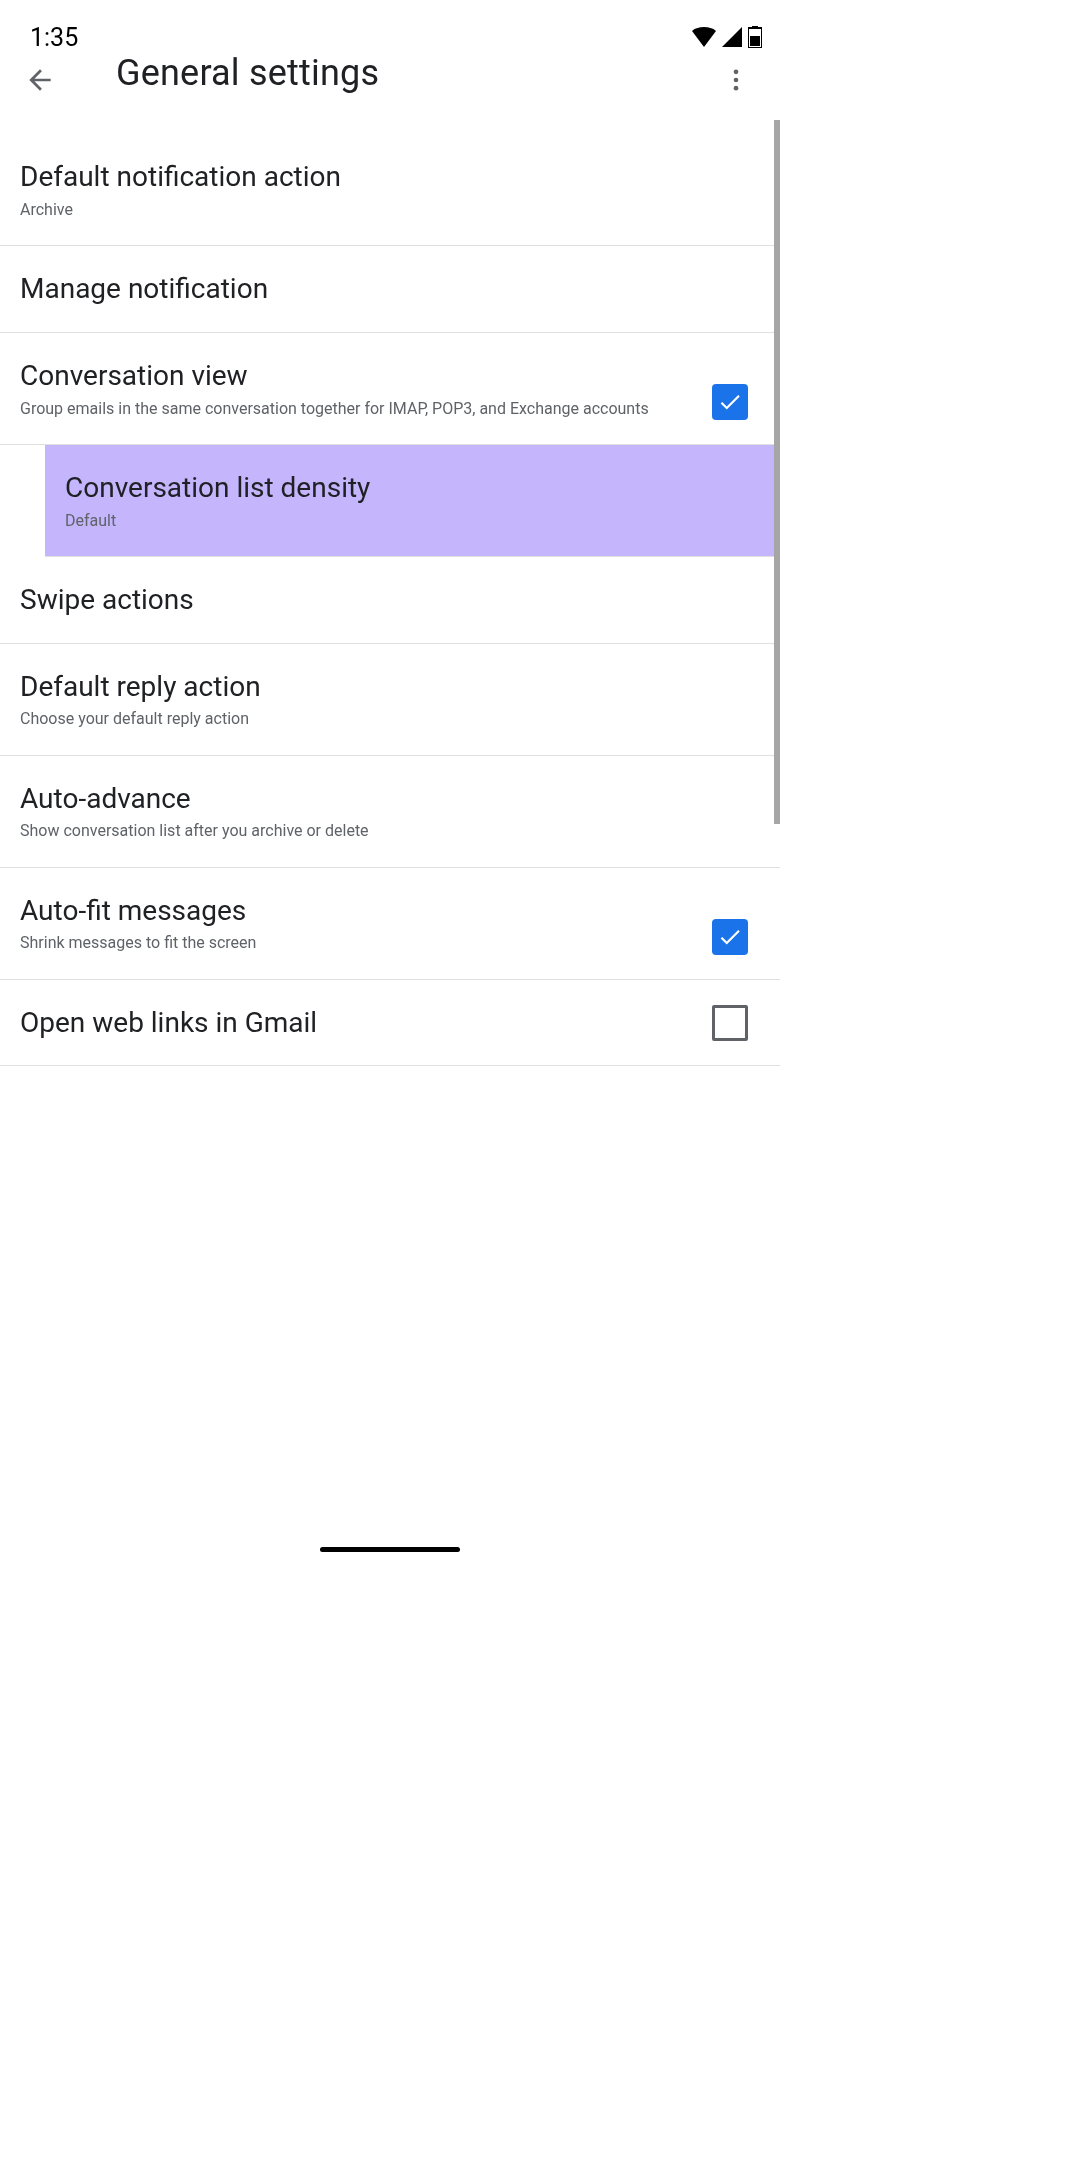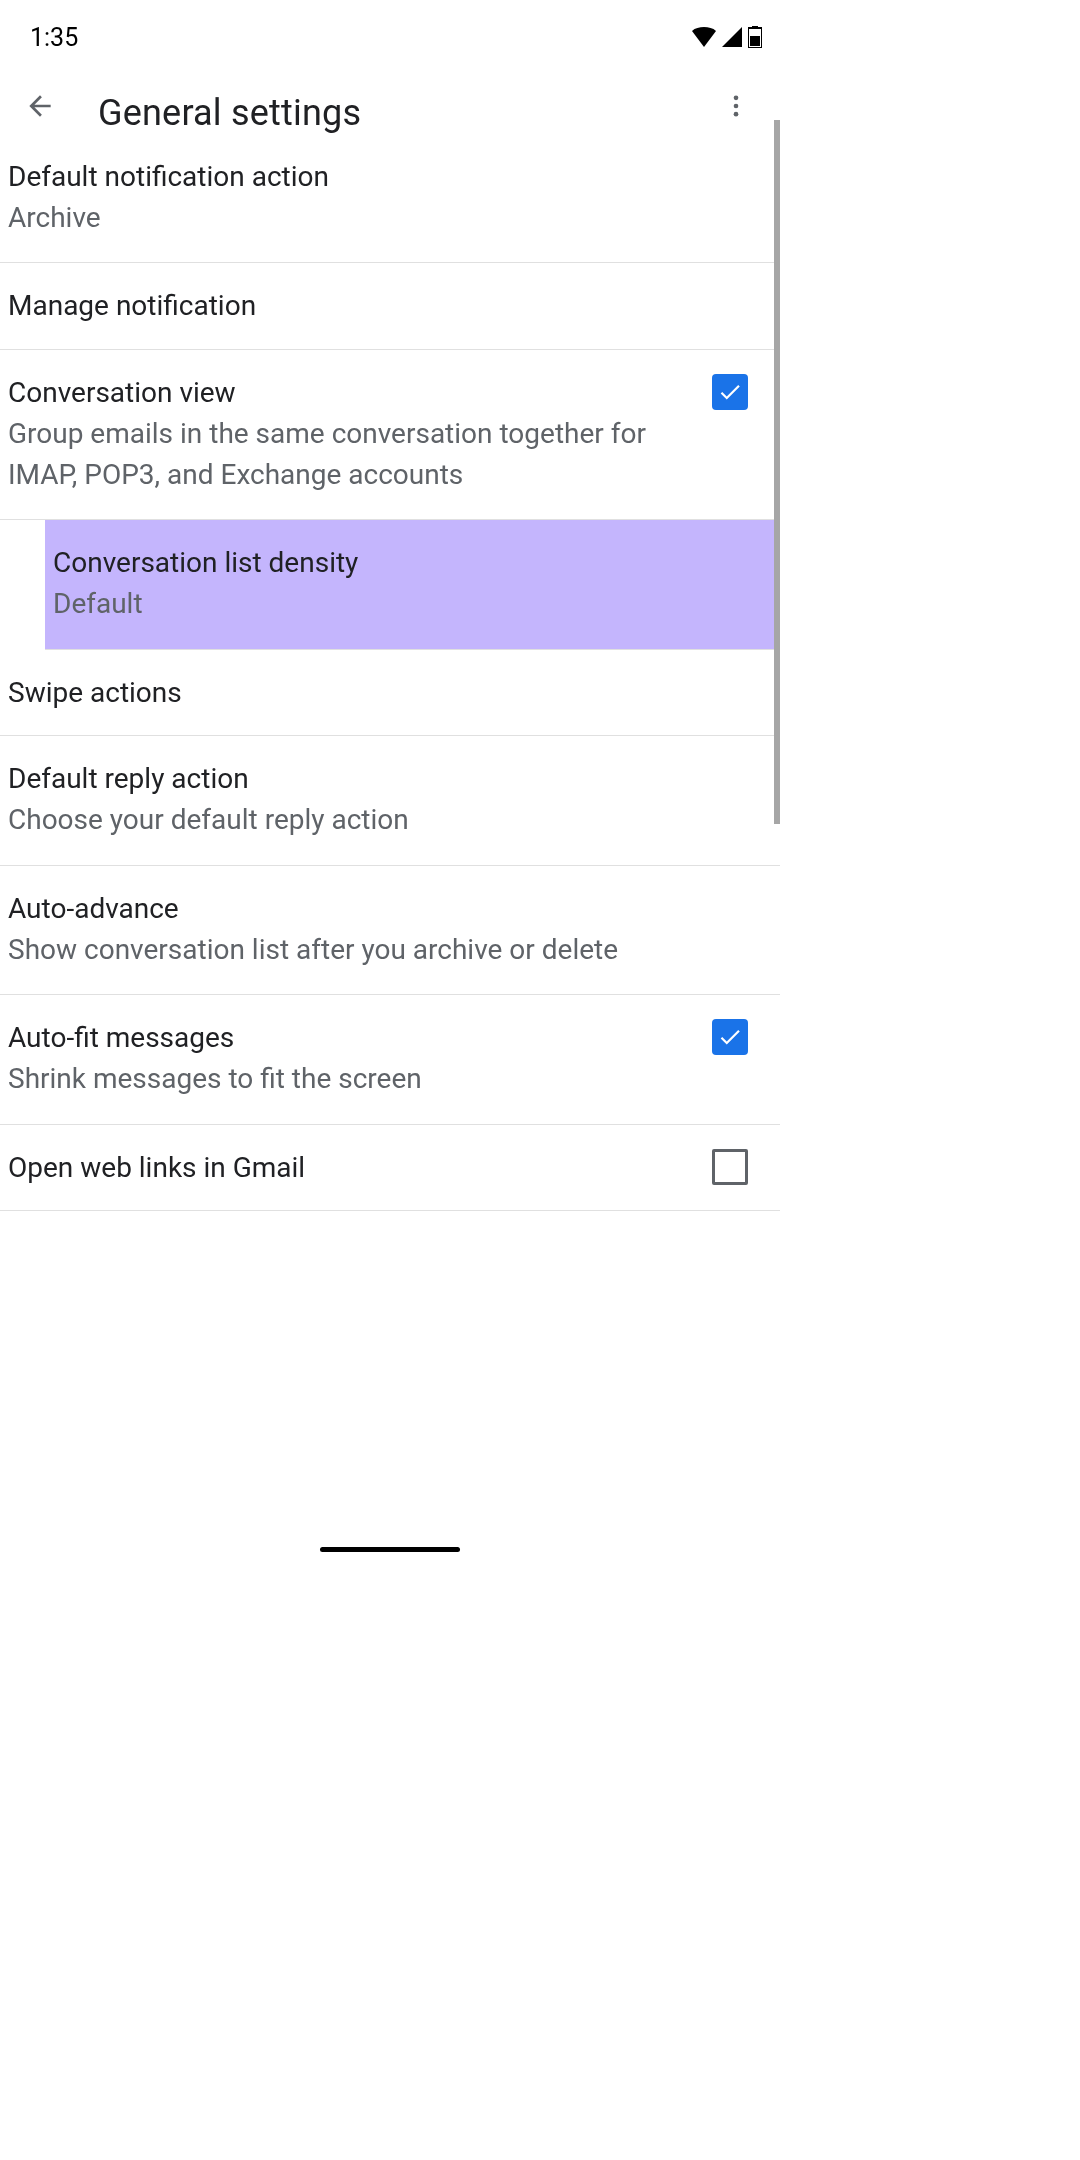--- a/index.html
+++ b/index.html
@@ -31,22 +31,23 @@
       display: flex;
       align-items: center;
       gap: 6px;
     }
     .wifi-icon, .signal-icon, .battery-icon {
       display: inline-block;
     }
     .app-bar {
       height: 82px;
       display: flex;
-      align-items: flex-end;
+      align-items: flex-start;
       padding: 0 8px;
+      gap: 18px;
     }
     .back-btn {
       width: 56px;
       height: 56px;
       display: flex;
       align-items: center;
       justify-content: center;
       margin-left: 4px;
     }
     .app-title {
@@ -62,43 +63,43 @@
       display: flex;
       align-items: center;
       justify-content: center;
       margin-left: auto;
       margin-right: 8px;
     }
     .settings-list {
       overflow-y: auto;
     }
     .setting-item {
-      padding: 24px 24px 24px 8px;
+      padding: 24px 24px 24px 20px;
       border-bottom: 1px solid #e0e0e0;
       display: flex;
-      align-items: flex-start;
+      align-items: flex-end;
       position: relative;
       min-height: 78px;
     }
     .setting-item.highlighted {
       background: #c4b5fd;
       margin-left: 45px;
     }
     .setting-text {
       flex: 1;
       padding-right: 20px;
     }
     .setting-title {
       font-size: 28px;
       font-weight: 400;
       color: #202124;
       line-height: 1.35;
     }
     .setting-subtitle {
-      font-size: 28px;
+      font-size: 16px;
       font-weight: 400;
       color: #5f6368;
       line-height: 1.45;
       margin-top: 2px;
     }
     .checkbox-container {
       width: 36px;
       height: 36px;
       flex-shrink: 0;
       margin-right: 8px;

